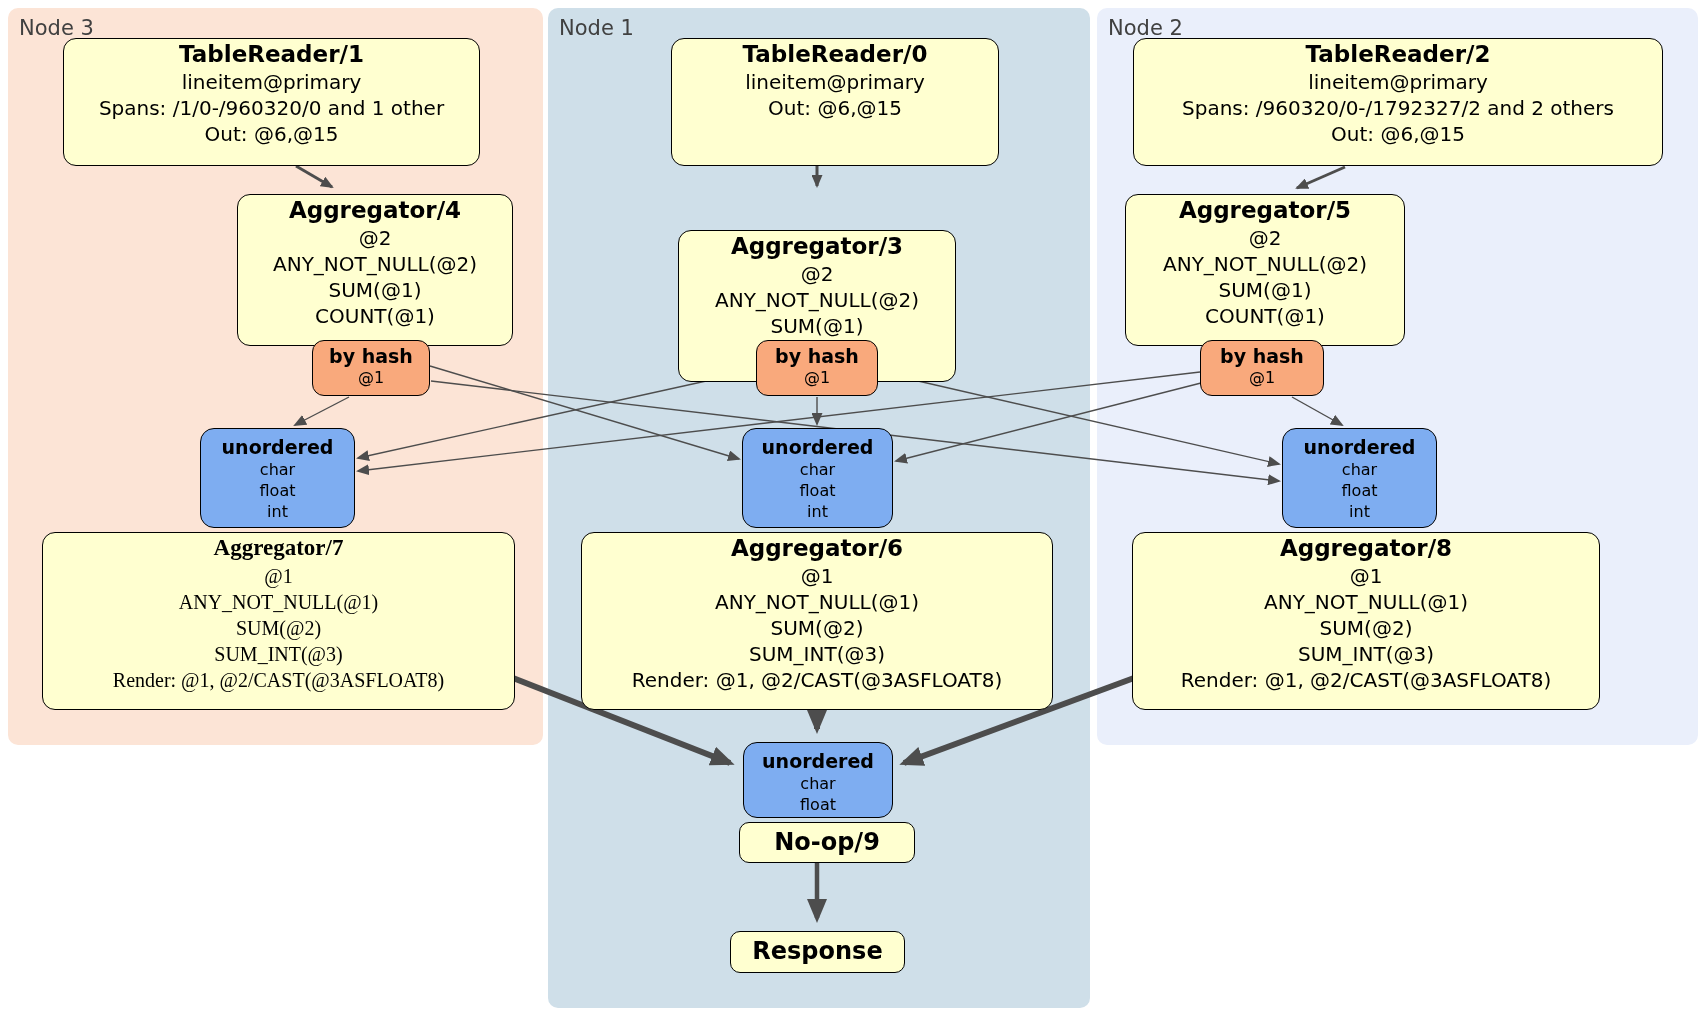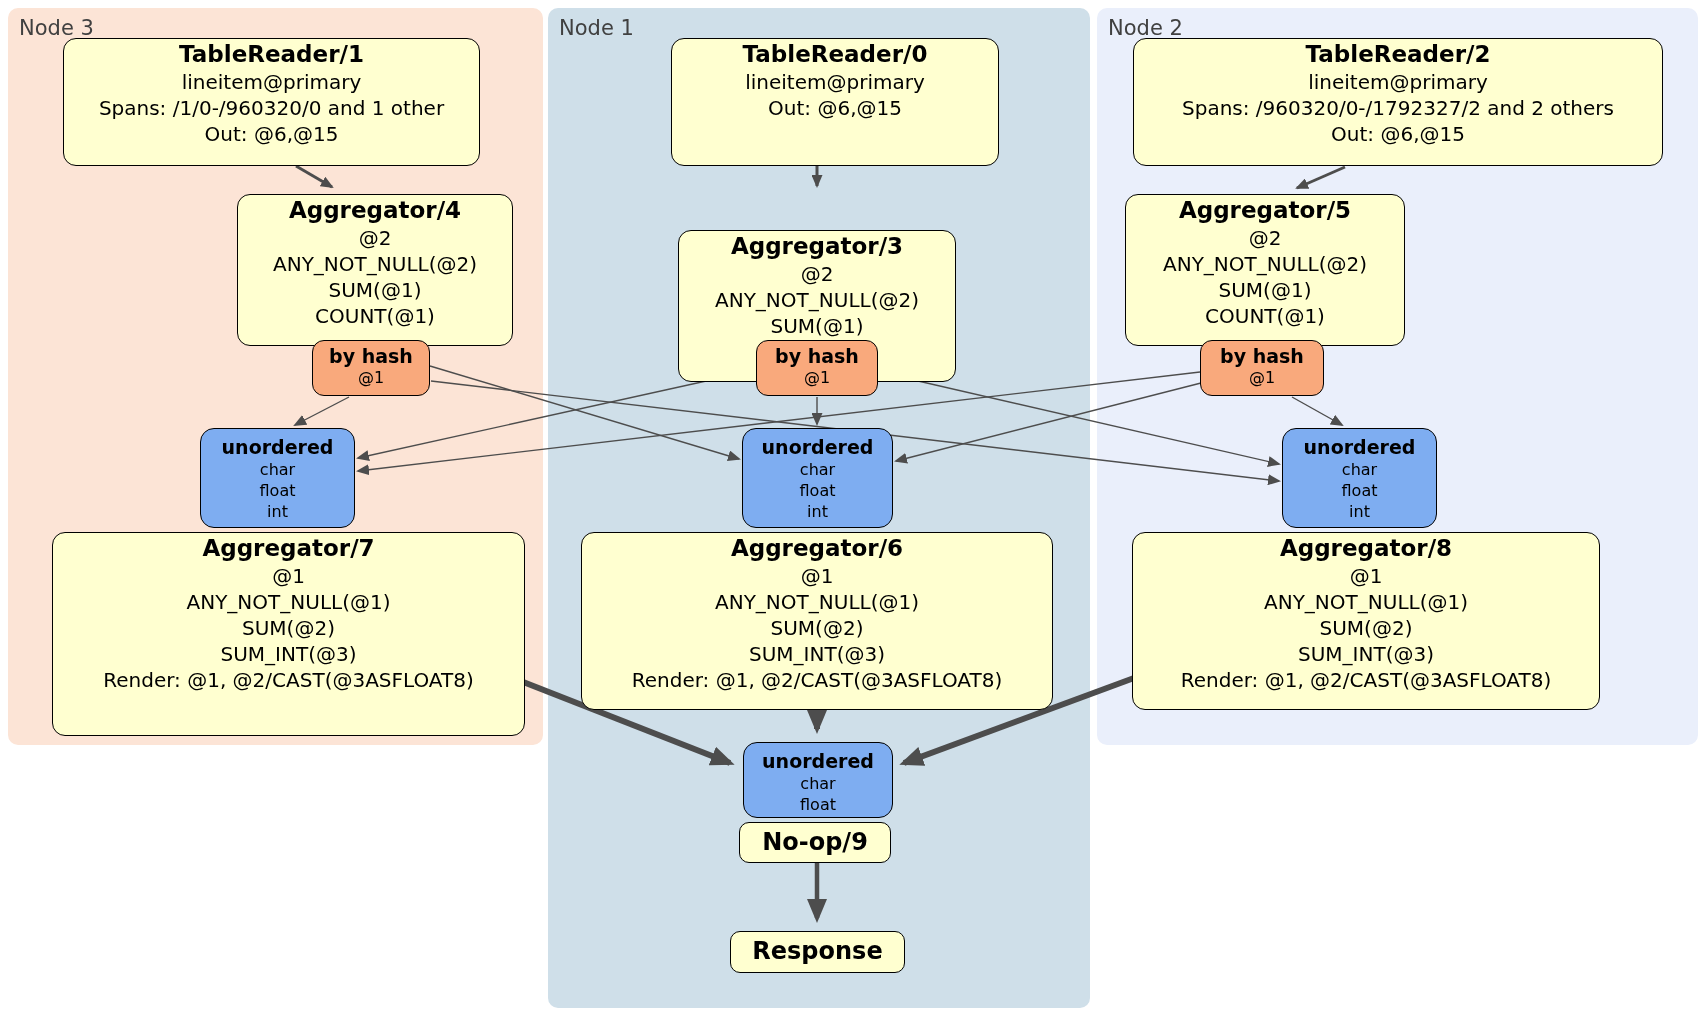--- a/index.html
+++ b/index.html
@@ -101,21 +101,21 @@
     <div class="l">@1</div>
   </div>
 
   <div class="sync" style="left:200px;top:428px;width:155px;height:100px;">
     <div class="t">unordered</div>
     <div class="l">char</div>
     <div class="l">float</div>
     <div class="l">int</div>
   </div>
 
-  <div class="opbox" style="left:52px;top:532px;width:473px;height:204px;">
+  <div class="opbox" style="left:42px;top:532px;width:473px;height:178px;font-family:Liberation Serif, serif;">
     <div class="t">Aggregator/7</div>
     <div class="l">@1</div>
     <div class="l">ANY_NOT_NULL(@1)</div>
     <div class="l">SUM(@2)</div>
     <div class="l">SUM_INT(@3)</div>
     <div class="l">Render: @1, @2/CAST(@3ASFLOAT8)</div>
   </div>
 
   <div class="opbox" style="left:671px;top:38px;width:328px;height:128px;">
     <div class="t">TableReader/0</div>
@@ -187,21 +187,21 @@
     <div class="l">SUM_INT(@3)</div>
     <div class="l">Render: @1, @2/CAST(@3ASFLOAT8)</div>
   </div>
 
   <div class="sync" style="left:743px;top:742px;width:150px;height:76px;">
     <div class="t">unordered</div>
     <div class="l">char</div>
     <div class="l">float</div>
   </div>
 
-  <div class="minibox" style="left:739px;top:822px;width:152px;height:41px;">
+  <div class="minibox" style="left:739px;top:822px;width:176px;height:41px;">
     <div class="t">No-op/9</div>
   </div>
 
   <div class="minibox" style="left:730px;top:931px;width:175px;height:42px;">
     <div class="t">Response</div>
   </div>
 
 </div>
 
 </body></html>

